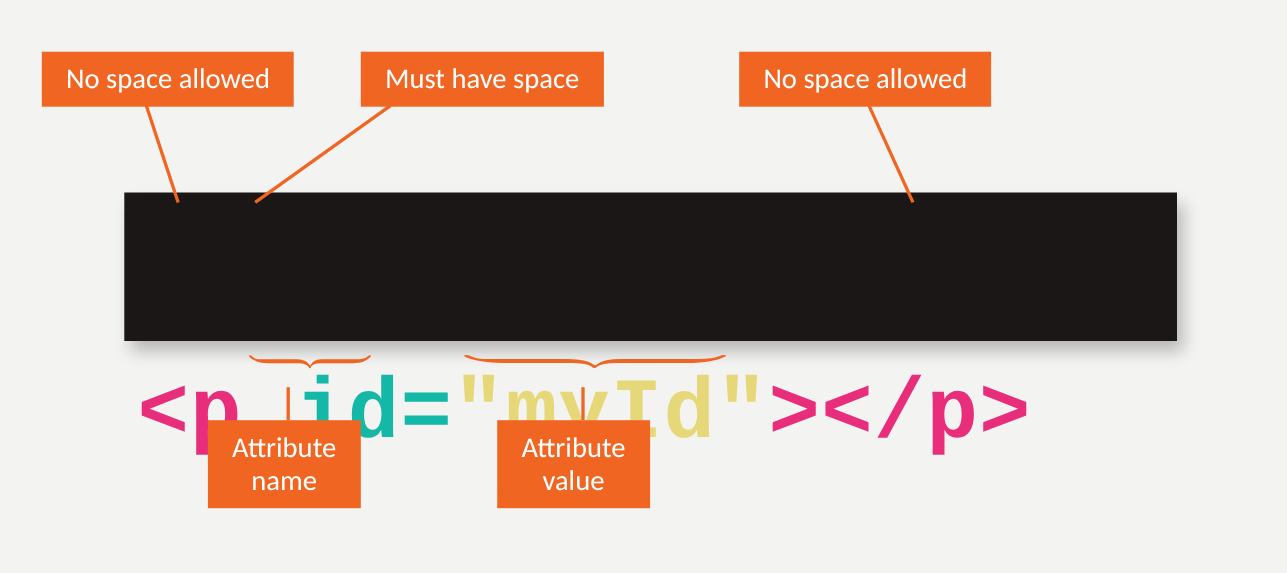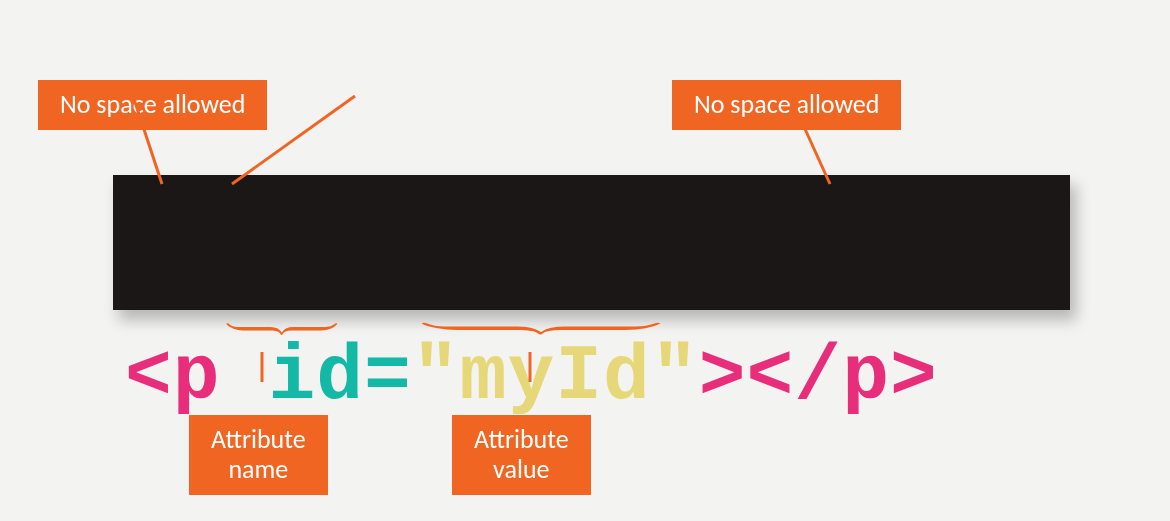--- a/index.html
+++ b/index.html
@@ -43,21 +43,20 @@
   
   .callout {
     position: absolute;
     background: #f06522;
     color: #ffffff;
     font-size: 26px;
     line-height: 1.15;
     padding: 10px 22px;
     text-align: center;
     white-space: pre-line;
-    margin-top: 33px;
   }
 
   
   .brace {
     position: absolute;
     color: #f06522;
     font-size: 64px;
     font-weight: 400;
     transform-origin: top center;
     font-family: "Segoe UI", Arial, sans-serif;
@@ -75,20 +74,21 @@
     stroke-width: 3;
   }
 </style>
 </head>
 <body>
 
 <div class="stage">
 
   <div class="callout" style="left:38px;  top:47px;">No space allowed</div>
 
+  <div class="callout" style="left:328px; top:47px;">Must have space</div>
 
   <div class="callout" style="left:672px; top:47px;">No space allowed</div>
 
   <div class="code-box">
 <span class="tok-pink">&lt;</span><span class="tok-pink">p</span><span> </span><span class="tok-green">id=</span><span class="tok-yell">"myId"</span><span class="tok-pink">&gt;</span><span class="tok-pink">&lt;/p&gt;</span>
   </div>
 
   <div class="brace" style="left:255px; top:294px; transform:scaleX(2.0) scaleY(0.9);">︸</div>
   <div class="brace" style="left:520px; top:294px; transform:scaleX(4.3) scaleY(0.9);">︸</div>
 

